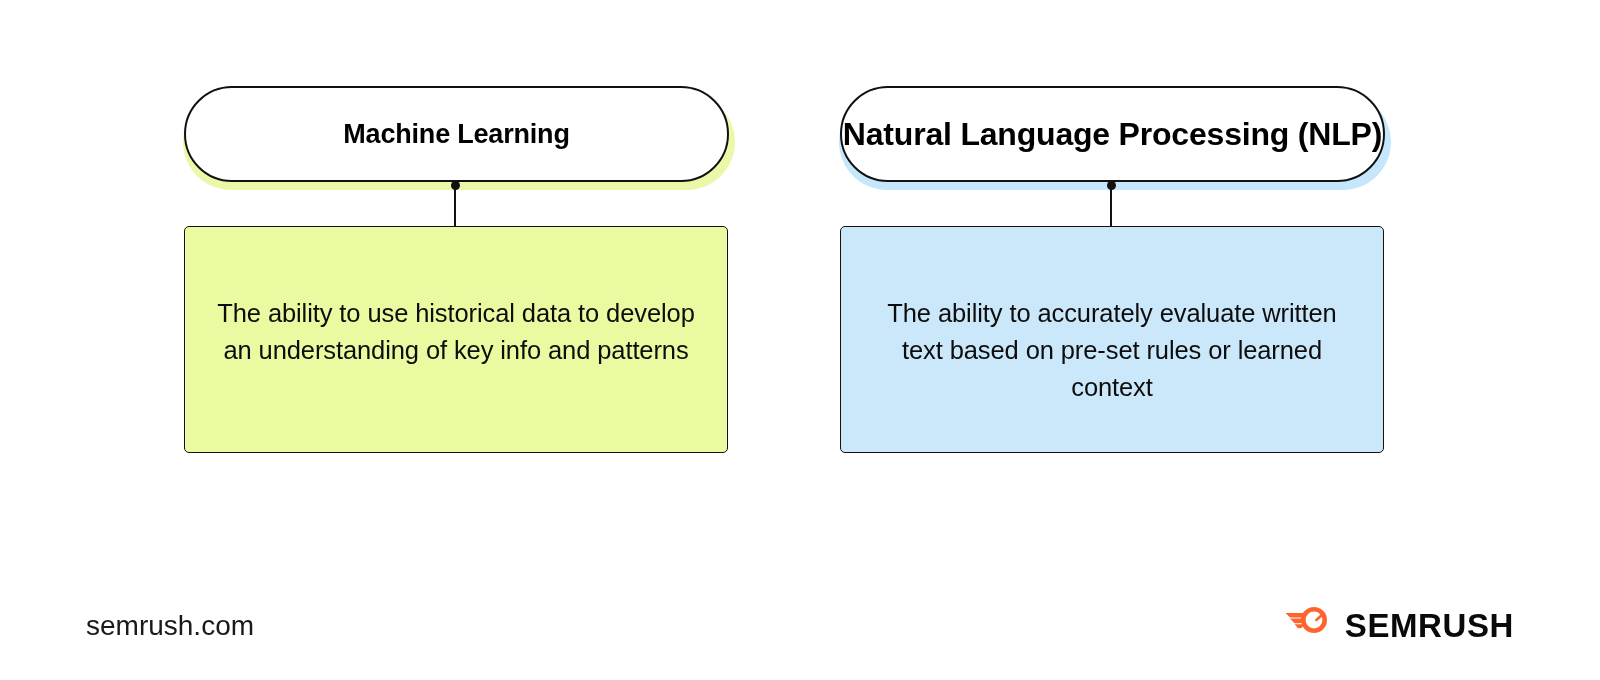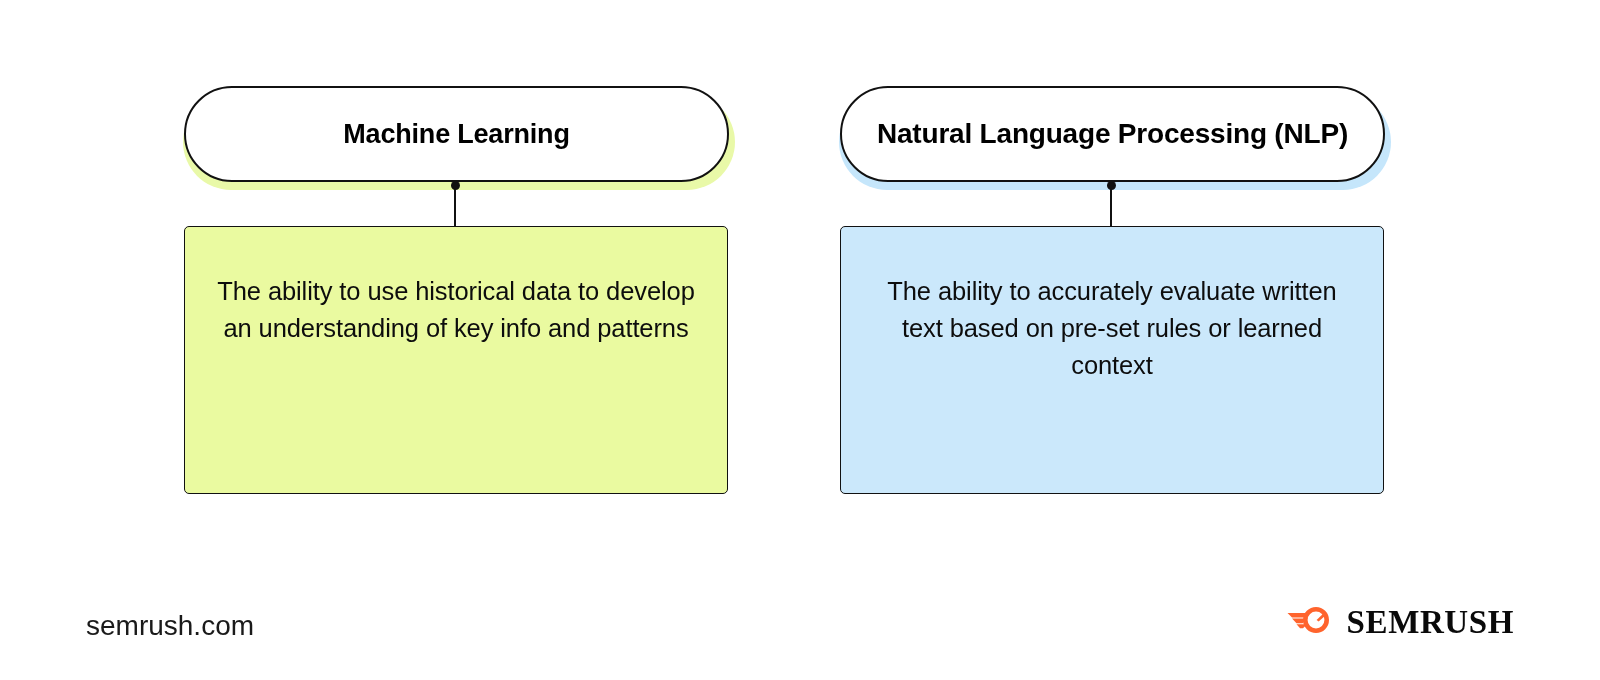--- a/index.html
+++ b/index.html
@@ -67,21 +67,21 @@
     align-items: center;
     justify-content: center;
   }
   .pill-label {
     font-size: 27px;
     font-weight: 700;
     color: #000000;
     letter-spacing: -0.2px;
     white-space: nowrap;
   }
-  .right .pill-label { font-size: 28px; text-align: center; }
+  .right .pill-label { font-size: 32px; text-align: center; }
 
   
   .connector-dot {
     position: absolute;
     left: 50%;
     top: 185px;
     width: 9px;
     height: 9px;
     margin-left: -4.5px;
     margin-top: -4.5px;
@@ -100,26 +100,26 @@
     background: #111111;
     z-index: 2;
   }
 
   
   .body-box {
     position: absolute;
     left: 9px;
     top: 226px;
     width: 544px;
-    height: 268px;
+    height: 227px;
     border: 1.3px solid #111111;
     border-radius: 5px;
     box-sizing: border-box;
     z-index: 3;
-    padding-top: 46px;
+    padding-top: 68px;
     text-align: center;
   }
   .left  .body-box { background: #eafaa0; }
   .right .body-box { background: #cbe8fb; }
 
   .body-text {
     font-size: 25.5px;
     line-height: 37px;
     color: #0d0d0d;
     letter-spacing: -0.1px;
@@ -133,23 +133,22 @@
     top: 610px;
     font-size: 28px;
     color: #1a1a1a;
     letter-spacing: 0px;
   }
   .brand {
     position: absolute;
     right: 86px;
     top: 602px;
     display: flex;
-    align-items: center;
+    align-items: flex-end;
     gap: 15px;
-    font-family: Liberation Serif, serif;
   }
   .brand-wordmark {
     font-size: 33px;
     font-weight: 700;
     color: #0a0a0a;
     letter-spacing: 0.6px;
     line-height: 1;
   }
   .brand-icon { display: block; }
 </style>

